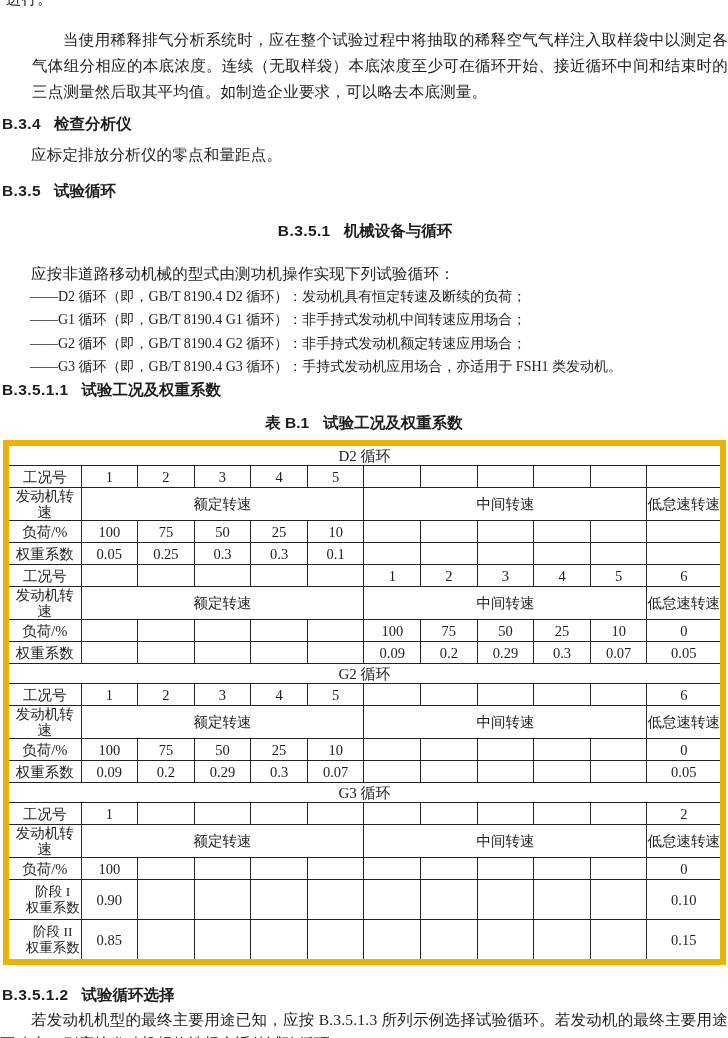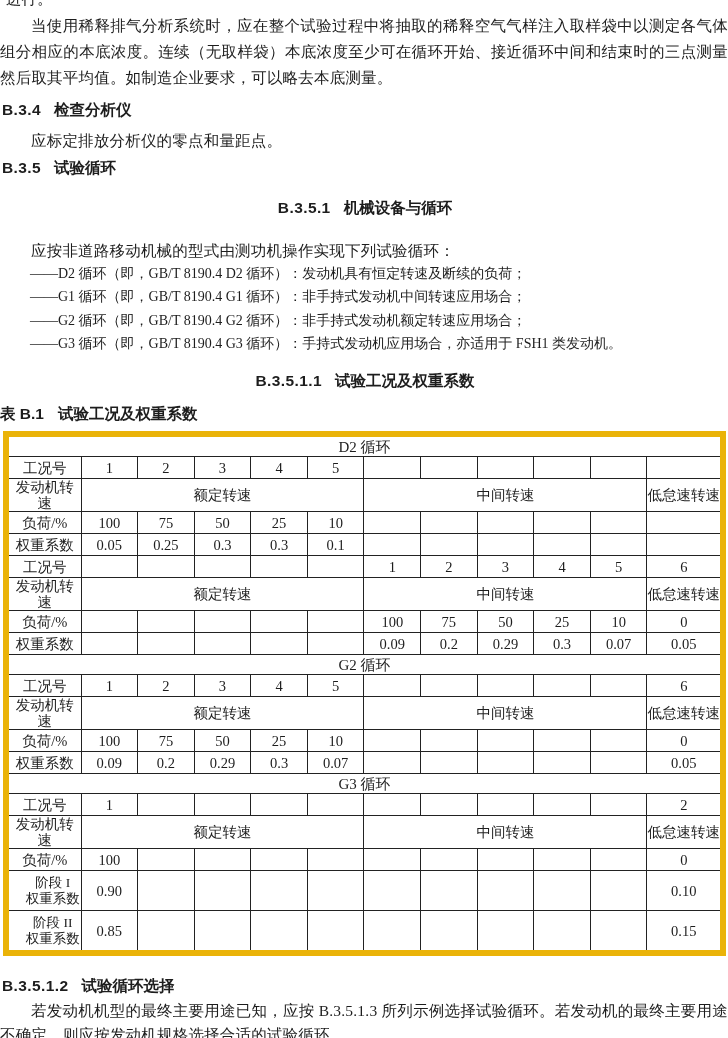--- a/index.html
+++ b/index.html
@@ -16,46 +16,47 @@
   .clip-top .inner { position:absolute; top:-13px; left:6px; font-size:15.5px; line-height:24px; }
   .clip-bottom { height:8px; overflow:hidden; margin-top:1px; }
   .clip-bottom .inner { padding-left:30px; font-size:15.5px; line-height:23px; white-space:nowrap; }
 
   .para {
     font-size:15.5px; line-height:26px;
     text-align:justify; letter-spacing:0.2px;
     margin:0;
   }
   .indent { text-indent:31px; }
-  .p-intro  { margin-top:3px; }
+  .p-intro  { margin-top:17px;padding-left:32px; }
   .p-b34    { margin-top:10px; line-height:22px; }
   .p-b351   { margin-top:21px; line-height:23.2px; }
   .p-b3512  { margin-top:3px;  line-height:23.5px; }
 
   .heading {
     font-family:"Liberation Sans","DejaVu Sans",sans-serif;
     font-weight:bold; font-size:15.5px; line-height:20px;
     margin:0 0 0 2px; white-space:nowrap;
   }
   .heading .hnum { display:inline-block; margin-right:13px; letter-spacing:0.4px; }
   .hnote { font-family:"Liberation Serif","DejaVu Serif",serif; font-weight:normal; }
   .h-b34   { margin-top:9px; }
-  .h-b35   { margin-top:6px; }
+  .h-b35   { margin-top:15px; }
   .h-b351  { margin-top:20px;text-align:center; }
-  .h-b3511 { margin-top:16px;text-align:center; }
+  .h-b3511 { margin-top:2px; }
   .h-b3512 { margin-top:20px; }
   .h-b3513 { margin-top:1px; }
 
   .cycles .bullet {
     font-size:14px; line-height:23.2px;
     padding-left:30px; white-space:nowrap;
   }
 
   .caption {
     margin-top:12px;
+    text-align:center;
     font-family:"Liberation Sans","DejaVu Sans",sans-serif;
     font-weight:bold; font-size:15.5px; line-height:21px;
   }
   .caption .cap-gap { display:inline-block; width:14px; }
 
   table.b1 {
     border-collapse:collapse; table-layout:fixed;
     width:717px; margin:7px 0 0 3px;
     border:6px solid #eab308;
   }

